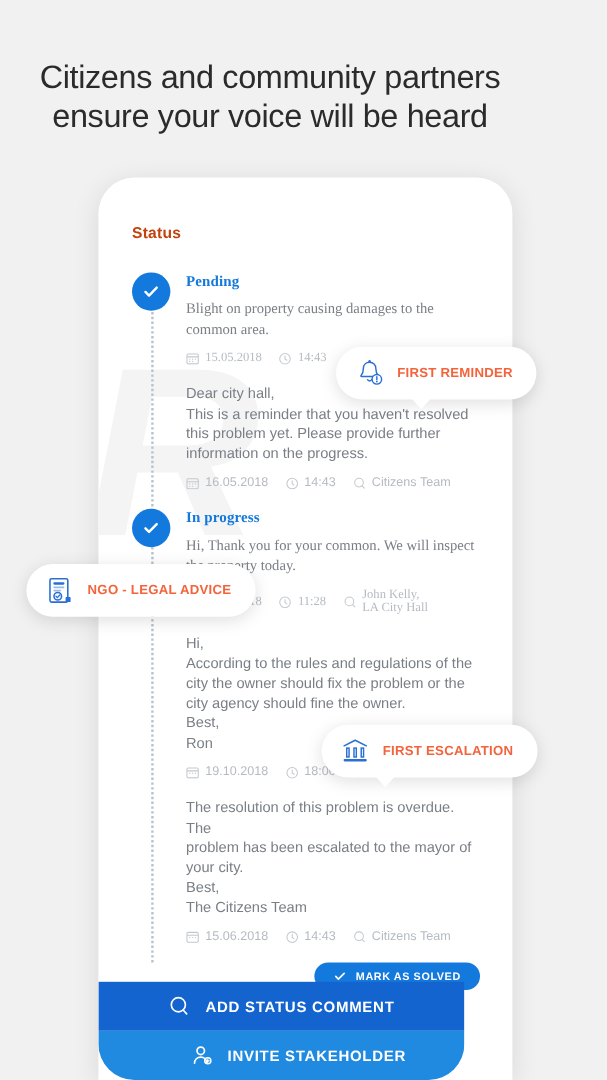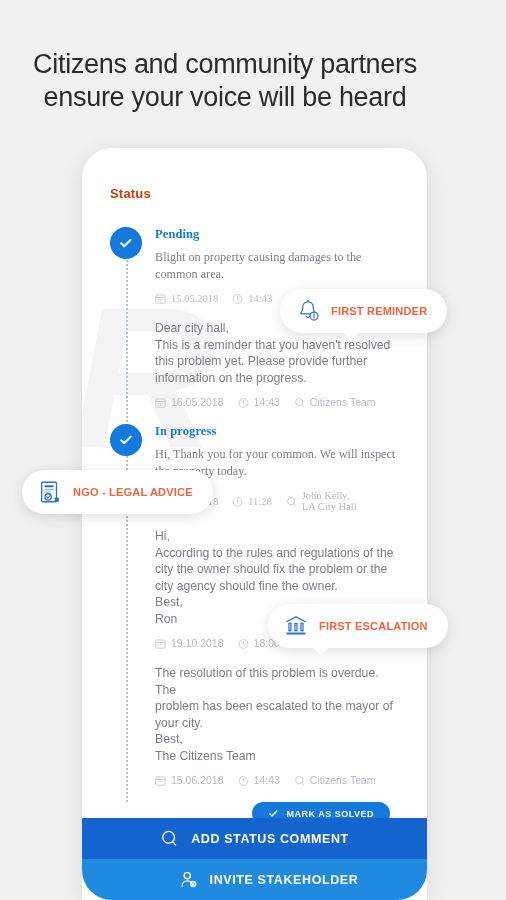--- a/index.html
+++ b/index.html
@@ -182,21 +182,21 @@
   #callout-ngo { left: 22px; top: 470px; justify-content: center; }
   #callout-ngo .tail { left: 200px; }
 
   #callout-escalation { left: 268px; top: 604px; }
   #callout-escalation .tail { left: 44px; }
 
   
   .solved-pill-wrap {
     display: flex;
     justify-content: flex-end;
-    padding-right: 37px;
+    padding-right: 27px;
     margin-top: 2px;
     margin-bottom: 14px;
   }
   .solved-pill {
     background: #1479dd;
     color: #ffffff;
     border: none;
     border-radius: 14px;
     font-family: "Liberation Sans", sans-serif;
     font-size: 9px;
@@ -207,21 +207,21 @@
     align-items: center;
     gap: 7px;
     cursor: pointer;
   }
 
   
   .actions {
     position: absolute;
     left: 82px;
     bottom: 0;
-    width: 345px;
+    width: 305px;
     z-index: 40;
     border-radius: 0 0 30px 30px;
     overflow: hidden;
     margin-top: 36px;
   }
   .action-btn {
     width: 100%;
     border: none;
     display: flex;
     align-items: center;

